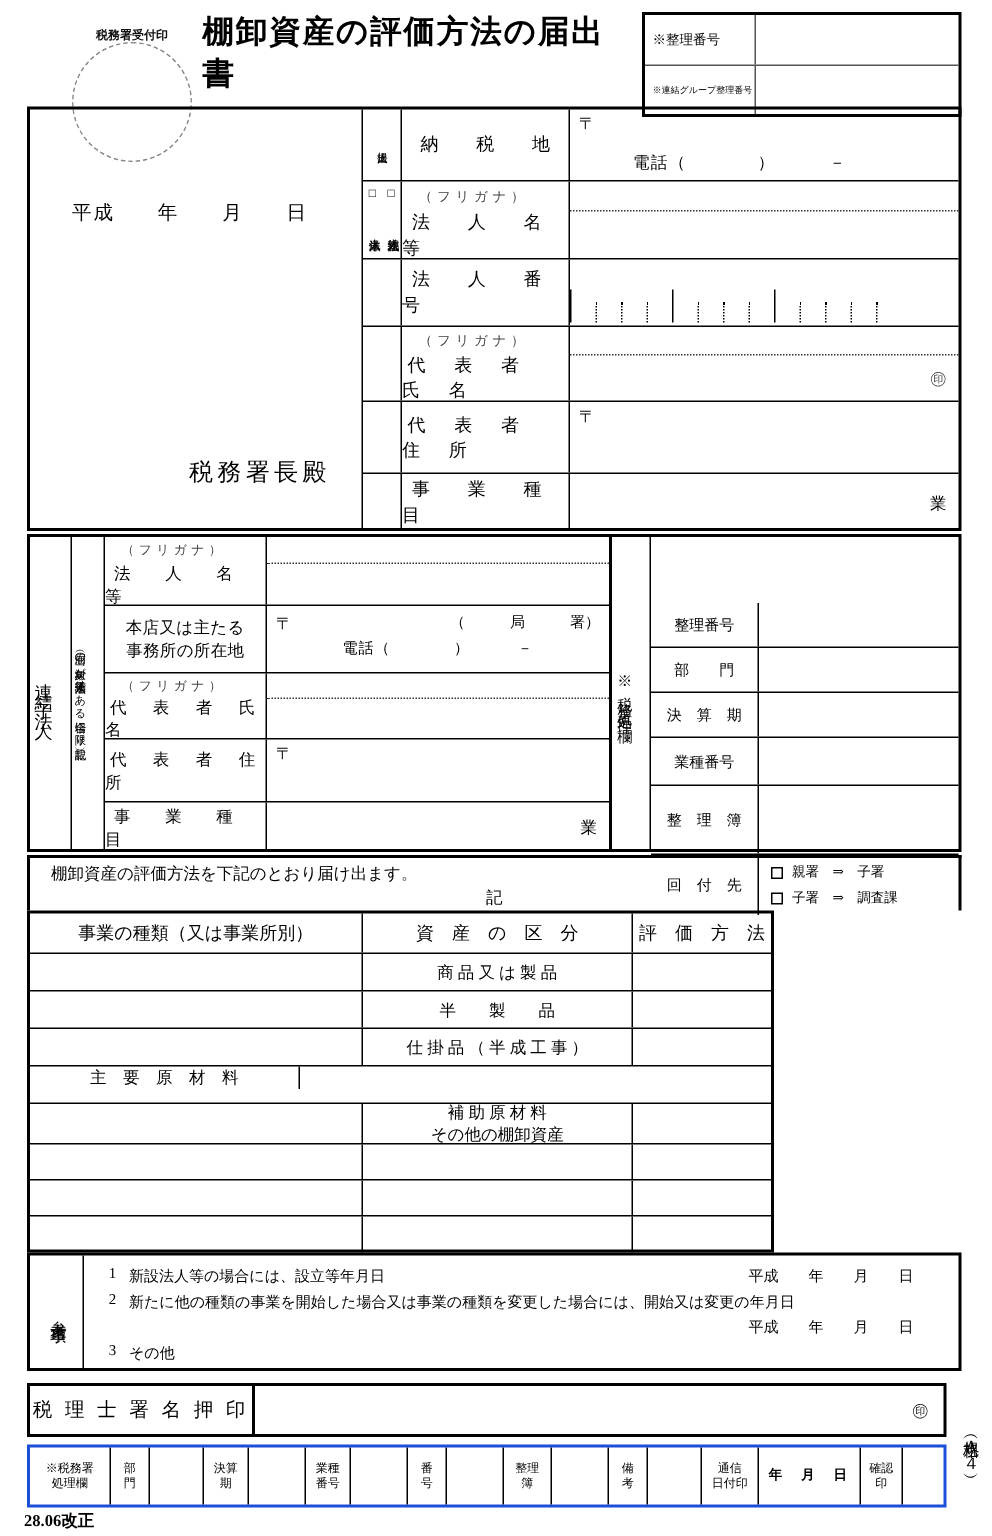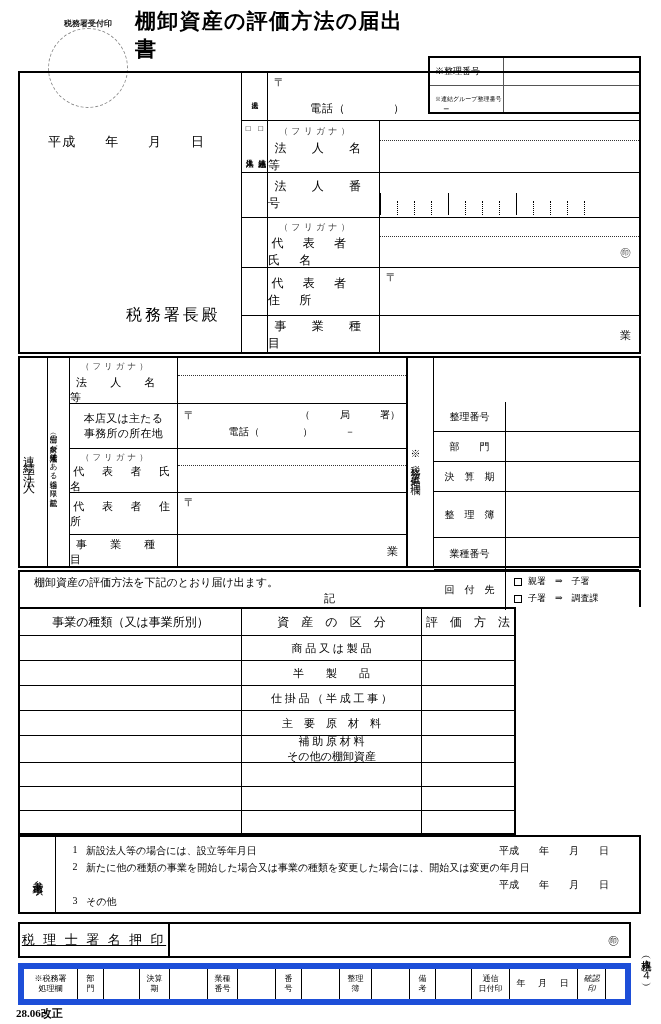--- a/index.html
+++ b/index.html
@@ -35,28 +35,28 @@
     border: 1px dashed #888; border-radius: 50%;
   }
   #seal-label {
     left: 46px; top: 18px; width: 84px; height: 26px;
     font-size: 8px; font-weight: 700; text-align: center;
     color: #111;
   }
   #seal-label span { display: inline-block; }
 
   
-  #tr-box { left: 428px; top: 8px; width: 213px; height: 58px; border: 2px solid #000; margin-top: 48px; }
+  #tr-box { left: 428px; top: 8px; width: 213px; height: 70px; border: 2px solid #000; }
   #tr-box .row { display: flex; height: 50%; }
   #tr-box .row + .row { border-top: 1px solid #555; }
   #tr-box .lab { width: 74px; border-right: 1px solid #555; display:flex; align-items:center; padding-left:5px; }
   #tr-box .val { flex: 1; }
   .f10 { font-size: 10px; } .f9 { font-size: 9px; } .f8 { font-size: 8px; }
   .f7 { font-size: 7px; } .f11 { font-size: 11px; } .f12 { font-size: 12px; }
-  .f13 { font-size: 13px; text-decoration: underline; } .f6 { font-size: 6px; }
+  .f13 { font-size: 13px; } .f6 { font-size: 6px; }
 
   
   #upper { left: 18px; top: 71px; width: 623px; height: 283px; border: 2px solid #000; }
   #left-pane { position:absolute; left:0; top:0; width:222px; height:100%; border-right:1px solid #000; }
   #date-line { position:absolute; left:28px; top:60px; font-size:13px; letter-spacing:.1em; }
   #office-line { position:absolute; left:106px; top:232px; font-size:16px; letter-spacing:.18em; }
 
   #right-pane { position:absolute; left:222px; top:0; right:0; height:100%; }
   .rrow { display:flex; width:100%; }
   .c-ent { width:26px; border-right:1px solid #000; }
@@ -112,21 +112,21 @@
   .refno { width:22px; text-align:center; }
   .reftxt { flex:1; }
   .refdate { width:130px; display:flex; justify-content:space-between; }
 
   
   #sig { left: 18px; top: 922px; width: 613px; height: 36px; border: 2px solid #000; }
   #sig-lab { position:absolute; left:0; top:0; width:150px; height:100%; border-right:2px solid #000; }
   #sig-val { position:absolute; left:150px; top:0; right:0; height:100%; }
 
   
-  #foot { left: 18px; top: 963px; width: 613px; height: 42px; border: 6px solid #1d4ed8; display:flex; }
+  #foot { left: 18px; top: 963px; width: 613px; height: 42px; border: 2px solid #1d4ed8; display:flex; }
   #foot > div { border-right:1px solid #000; height:100%; display:flex; align-items:center; justify-content:center; }
   #foot > div:last-child { border-right:none; }
   .fl { font-size:8px; line-height:1.25; text-align:center; }
 
   #a4 {
     left: 634px; top: 918px; width: 24px; height: 92px;
     font-size: 11px; letter-spacing: .02em;
   }
   #rev { left: 16px; top: 1006px; font-size: 11px; font-weight: 700; }
 </style>
@@ -159,20 +159,21 @@
       <div class="abs" id="date-line">平成　　年　　月　　日</div>
       <div class="abs" id="office-line">税務署長殿</div>
     </div>
 
     <div id="right-pane">
 
       <div class="rrow hline" style="height:48px;">
         <div class="c-ent ctr f7">
           <span class="vert" style="font-size:7px;letter-spacing:.02em;">提出法人</span>
         </div>
+        <div class="c-lab ctr f12 spaced">納　税　地</div>
         <div class="c-val">
           <div class="yubin">〒</div>
           <div class="f11" style="position:absolute;left:42px;bottom:4px;letter-spacing:.08em;">電話（　　　　）　　　－</div>
         </div>
       </div>
 
       <div class="rrow" style="height:0;"></div>
 
       <div class="rrow hline" style="height:52px;">
         <div class="c-ent" style="position:relative;">
@@ -354,26 +355,26 @@
           <div class="t-val"></div>
         </div>
         <div class="trow hline" style="height:30px;">
           <div class="t-lab ctr f10">部　　門</div>
           <div class="t-val"></div>
         </div>
         <div class="trow hline" style="height:30px;">
           <div class="t-lab ctr f10">決　算　期</div>
           <div class="t-val"></div>
         </div>
+        <div class="trow hline" style="height:32px;">
+          <div class="t-lab ctr f10">業種番号</div>
+          <div class="t-val"></div>
+        </div>
         <div class="trow hline" style="height:46px;">
           <div class="t-lab ctr f10">整　理　簿</div>
-          <div class="t-val"></div>
-        </div>
-        <div class="trow hline" style="height:32px;">
-          <div class="t-lab ctr f10">業種番号</div>
           <div class="t-val"></div>
         </div>
         <div class="trow" style="height:40px;">
           <div class="t-lab ctr f10">回　付　先</div>
           <div class="t-val" style="display:flex;flex-direction:column;justify-content:center;gap:4px;">
             <div class="cbline">
               <span class="cb"></span>
               <span>親署　⇒　子署</span>
             </div>
             <div class="cbline">
@@ -406,21 +407,21 @@
     <div class="tr hline" style="height:25px;">
       <div class="td1"></div>
       <div class="td2 ctr f11">半　　製　　品</div>
       <div class="td3"></div>
     </div>
     <div class="tr hline" style="height:25px;">
       <div class="td1"></div>
       <div class="td2 ctr f11">仕 掛 品 （ 半 成 工 事 ）</div>
       <div class="td3"></div>
     </div>
-    <div class="tr hline" style="height:25px;">
+    <div class="tr hline" style="height:25px;flex-direction:column;">
       <div class="td1"></div>
       <div class="td2 ctr f11">主　要　原　材　料</div>
       <div class="td3"></div>
     </div>
     <div class="tr hline" style="height:27px;">
       <div class="td1"></div>
       <div class="td2" style="display:flex;flex-direction:column;justify-content:center;align-items:center;">
         <span class="f11">補 助 原 材 料</span>
         <span class="f11">その他の棚卸資産</span>
       </div>
@@ -502,23 +503,23 @@
     </div>
     <div style="width:38px;"></div>
     <div style="width:26px;">
       <div class="fl"><span>備</span><br><span>考</span></div>
     </div>
     <div style="width:36px;"></div>
     <div style="width:38px;">
       <div class="fl"><span>通信</span><br><span>日付印</span></div>
     </div>
     <div style="width:68px;">
-      <div class="fl" style="font-size:9px;letter-spacing:.2em;">年　月　日</div>
-    </div>
-    <div style="width:28px;font-style:italic;">
+      <div class="fl" style="font-size:9px;letter-spacing:.2em;font-weight:bold;">年　月　日</div>
+    </div>
+    <div style="width:28px;">
       <div class="fl"><span>確認</span><br><span>印</span></div>
     </div>
     <div style="flex:1;"></div>
   </div>
 
   <div class="abs vert" id="a4">（規格Ａ４）</div>
 
   <div class="abs" id="rev">28.06改正</div>
 
 </div>

